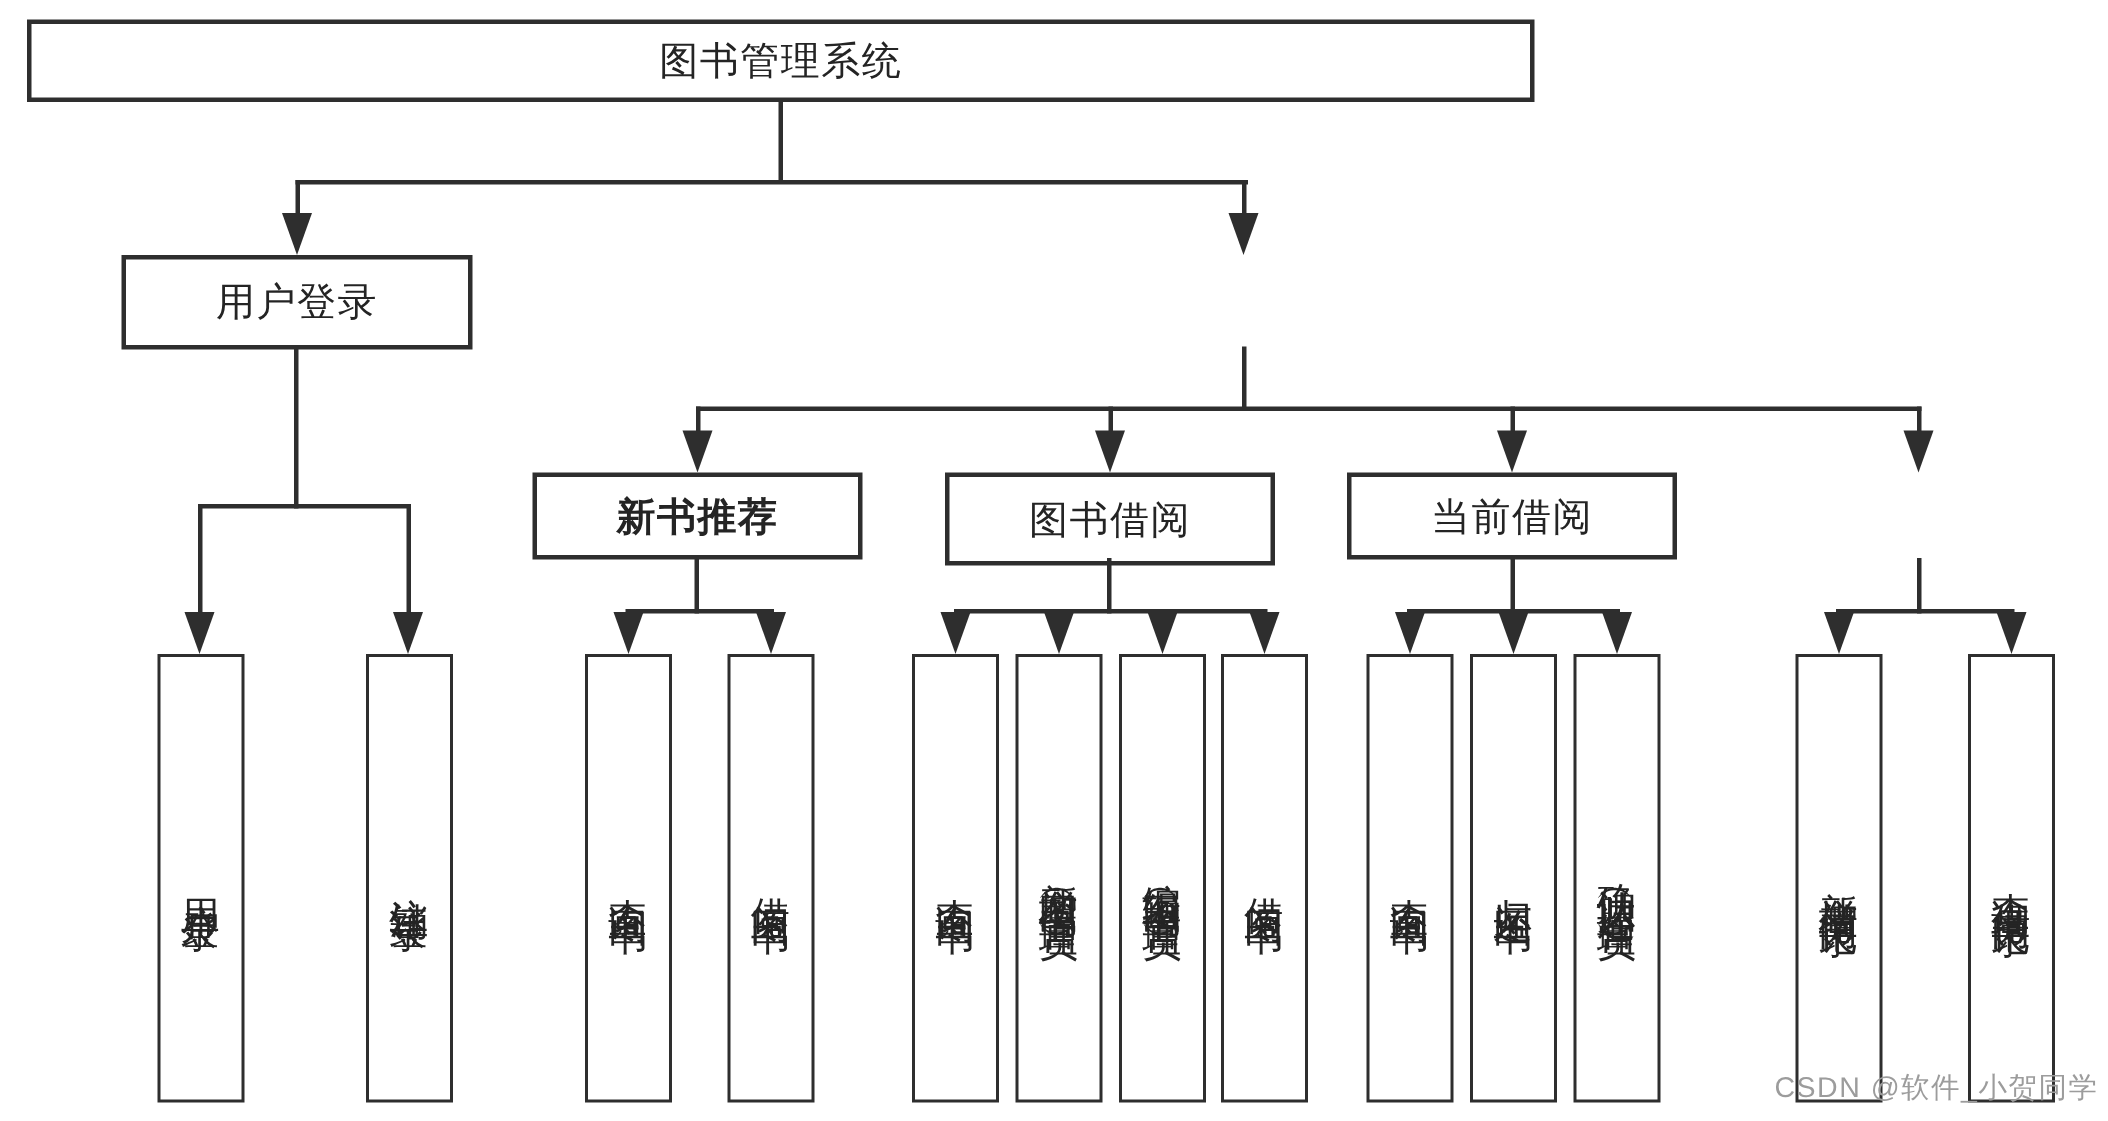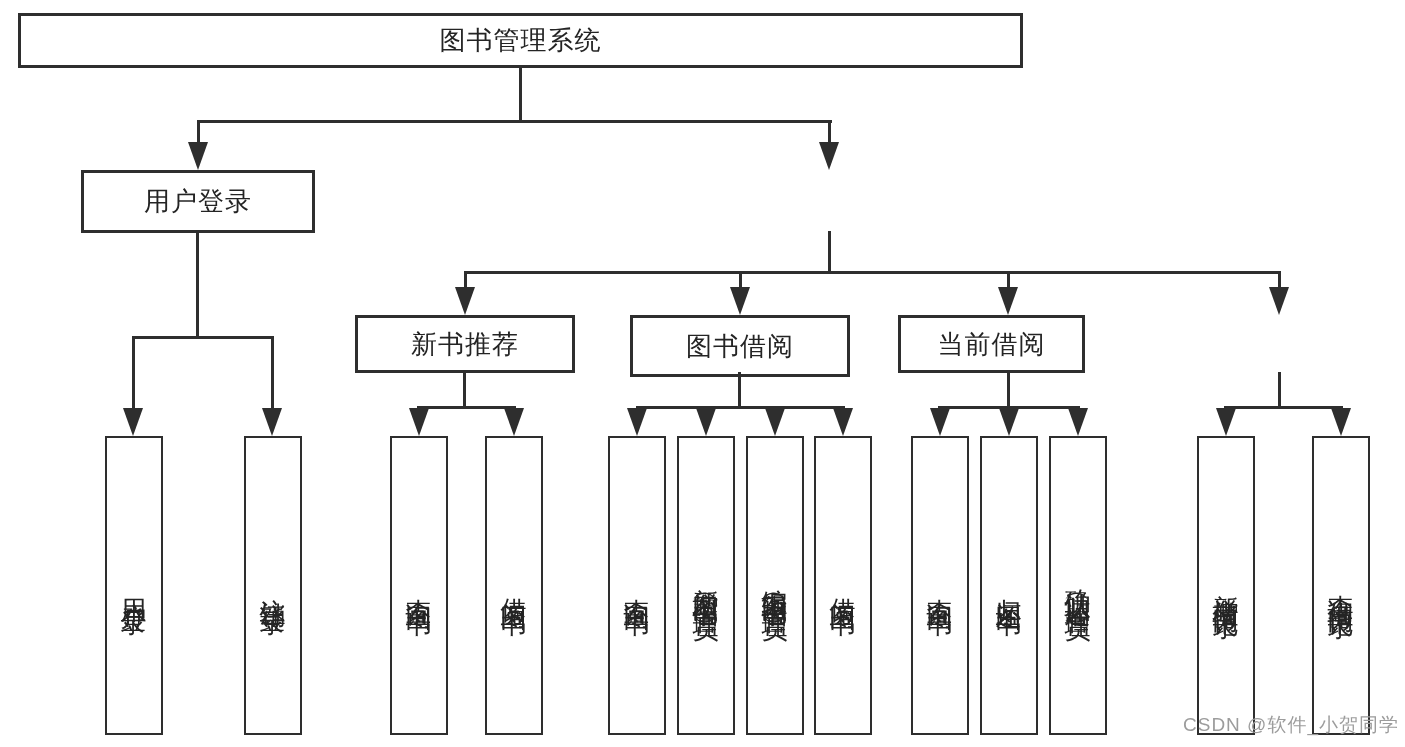--- a/index.html
+++ b/index.html
@@ -88,27 +88,27 @@
   <div class="hline" style="left:464px;top:271px;width:817px;"></div>
   <div class="vline" style="left:464px;top:271px;height:20px;"></div>
   <div class="arrow" style="left:455px;top:287px;"></div>
   <div class="vline" style="left:739px;top:271px;height:20px;"></div>
   <div class="arrow" style="left:730px;top:287px;"></div>
   <div class="vline" style="left:1007px;top:271px;height:20px;"></div>
   <div class="arrow" style="left:998px;top:287px;"></div>
   <div class="vline" style="left:1278px;top:271px;height:20px;"></div>
   <div class="arrow" style="left:1269px;top:287px;"></div>
 
-  <div class="box" style="left:355px;top:315px;width:220px;height:58px;">
+  <div class="box" style="left:355px;top:315px;width:220px;height:58px;font-weight:bold;">
     <span>新书推荐</span>
   </div>
   <div class="box" style="left:630px;top:315px;width:220px;height:62px;">
     <span>图书借阅</span>
   </div>
-  <div class="box" style="left:898px;top:315px;width:187px;height:58px;">
+  <div class="box" style="left:898px;top:315px;width:220px;height:58px;">
     <span>当前借阅</span>
   </div>
 
   <div class="vline" style="left:463px;top:372px;height:37px;"></div>
   <div class="hline" style="left:417px;top:406px;width:99px;"></div>
   <div class="arrow" style="left:409px;top:408px;"></div>
   <div class="arrow" style="left:504px;top:408px;"></div>
 
   <div class="vline" style="left:738px;top:372px;height:37px;"></div>
   <div class="hline" style="left:636px;top:406px;width:209px;"></div>

